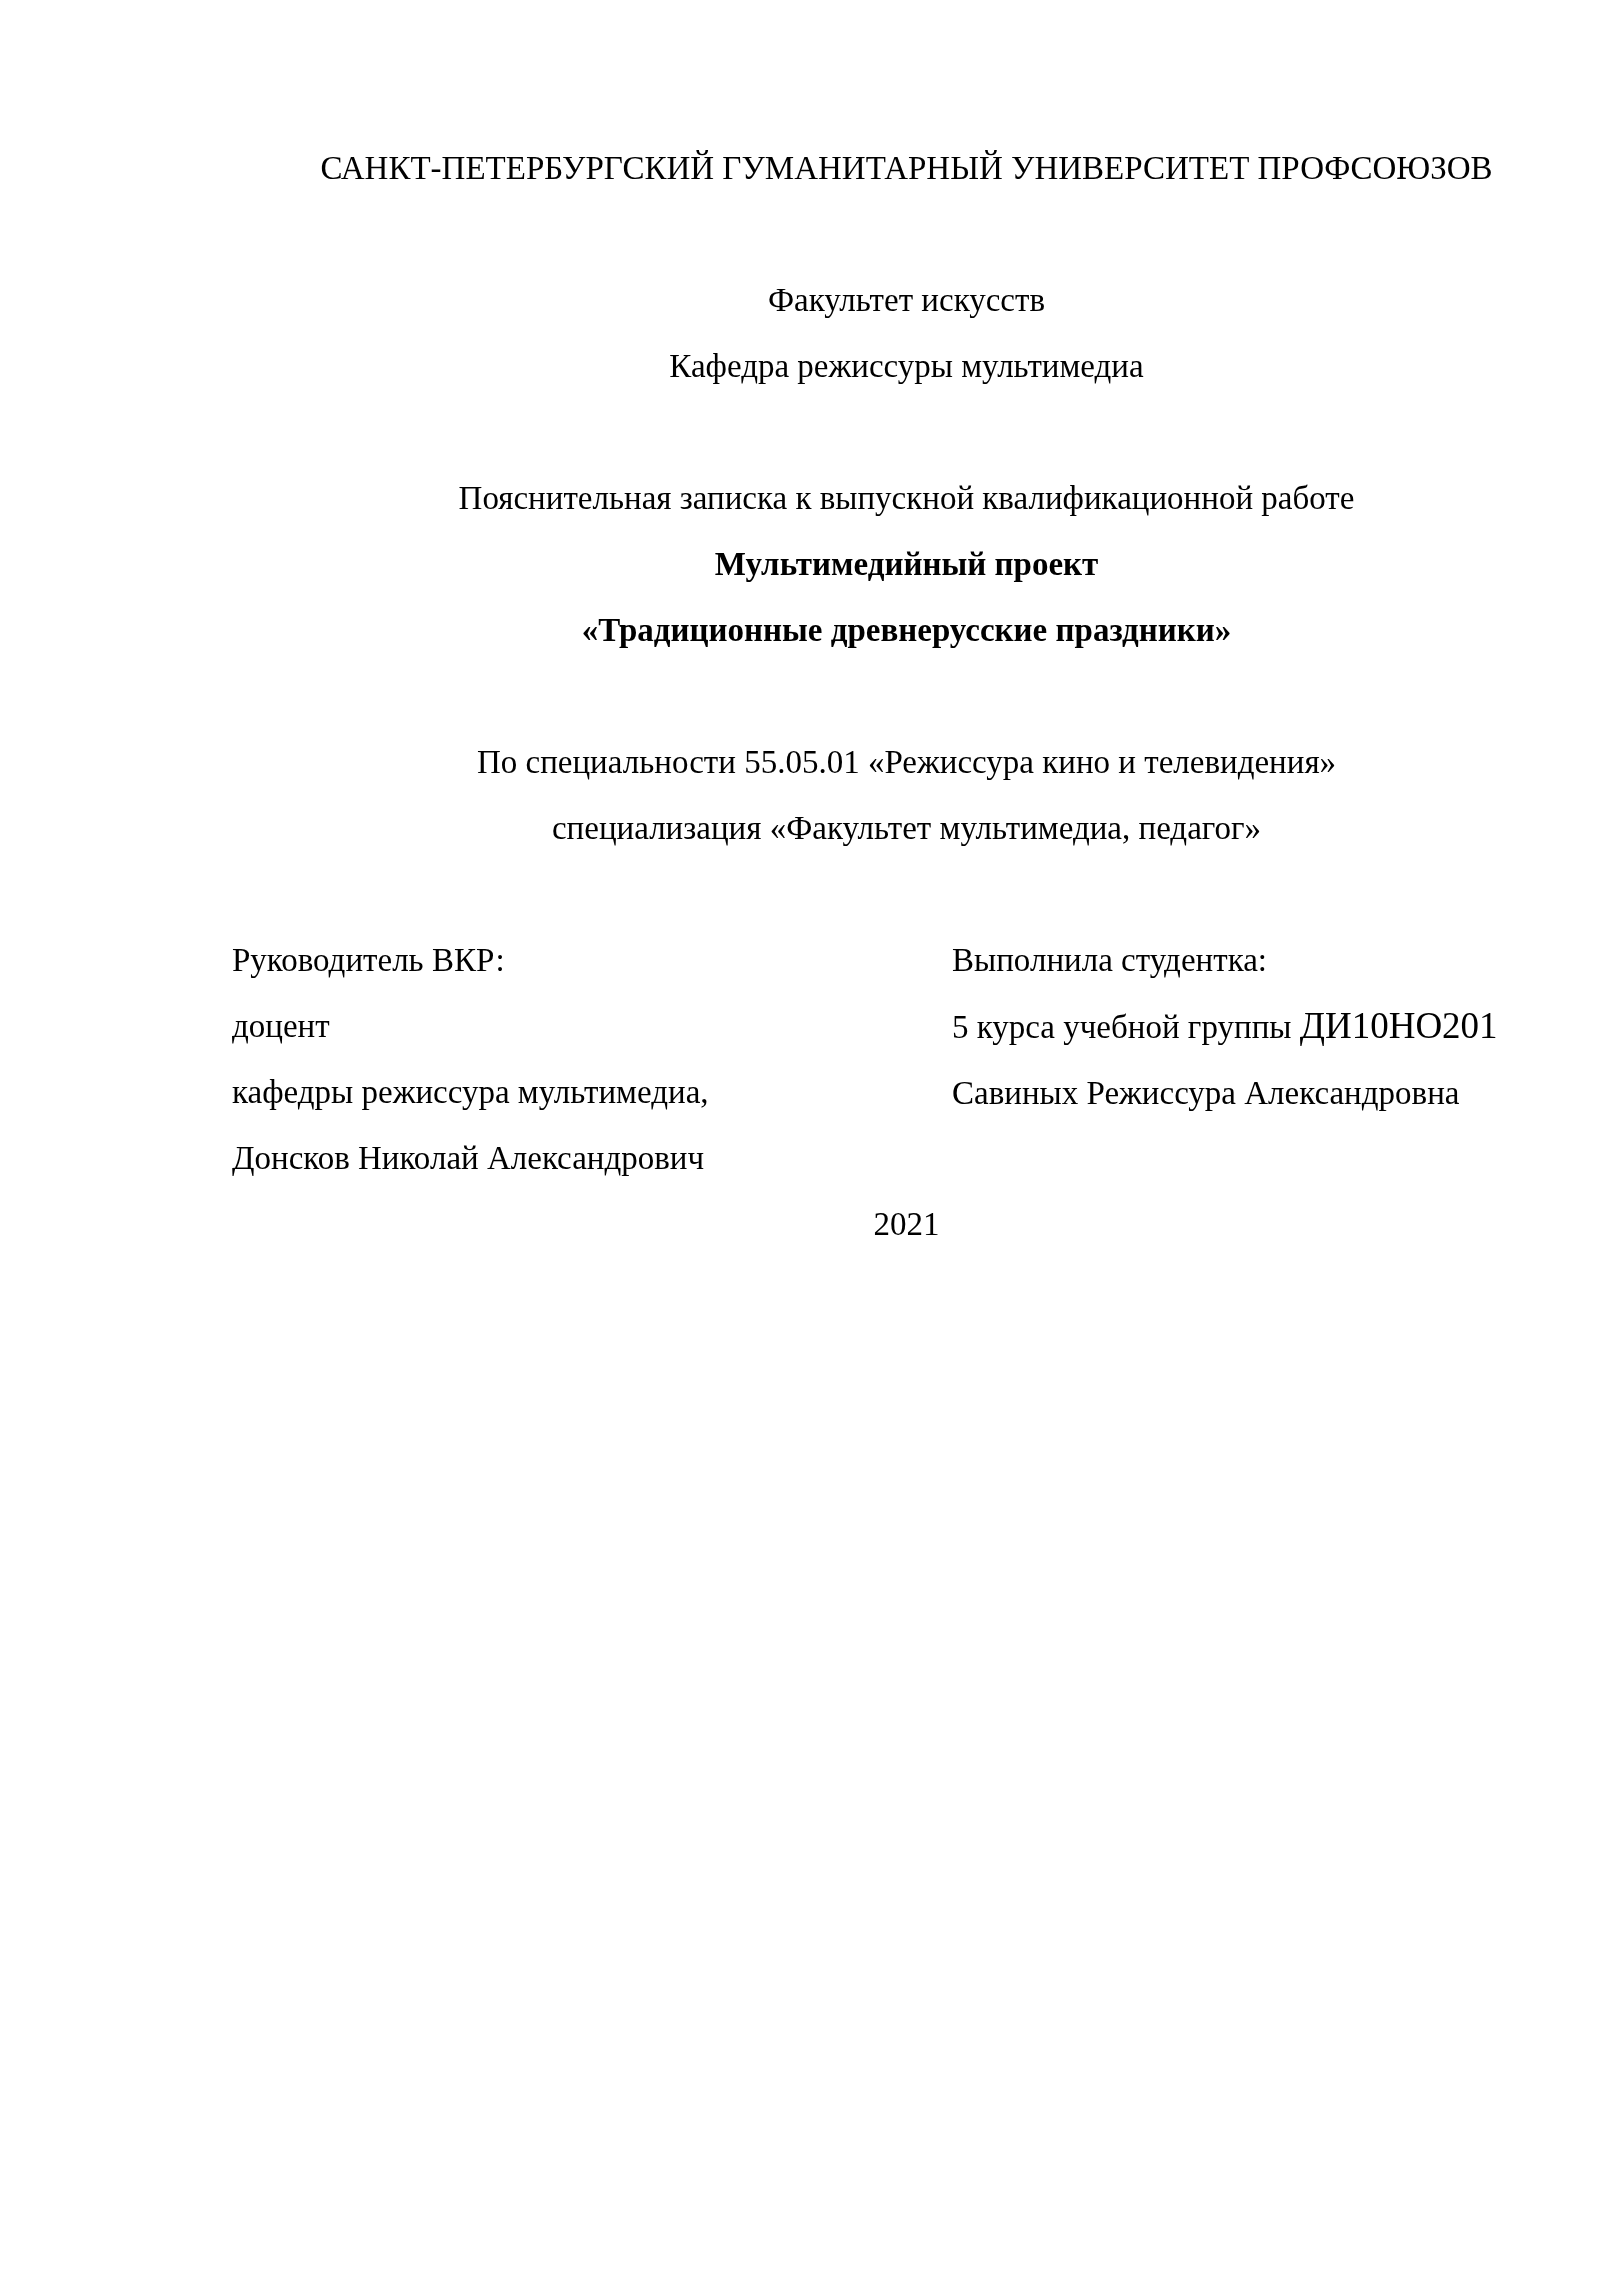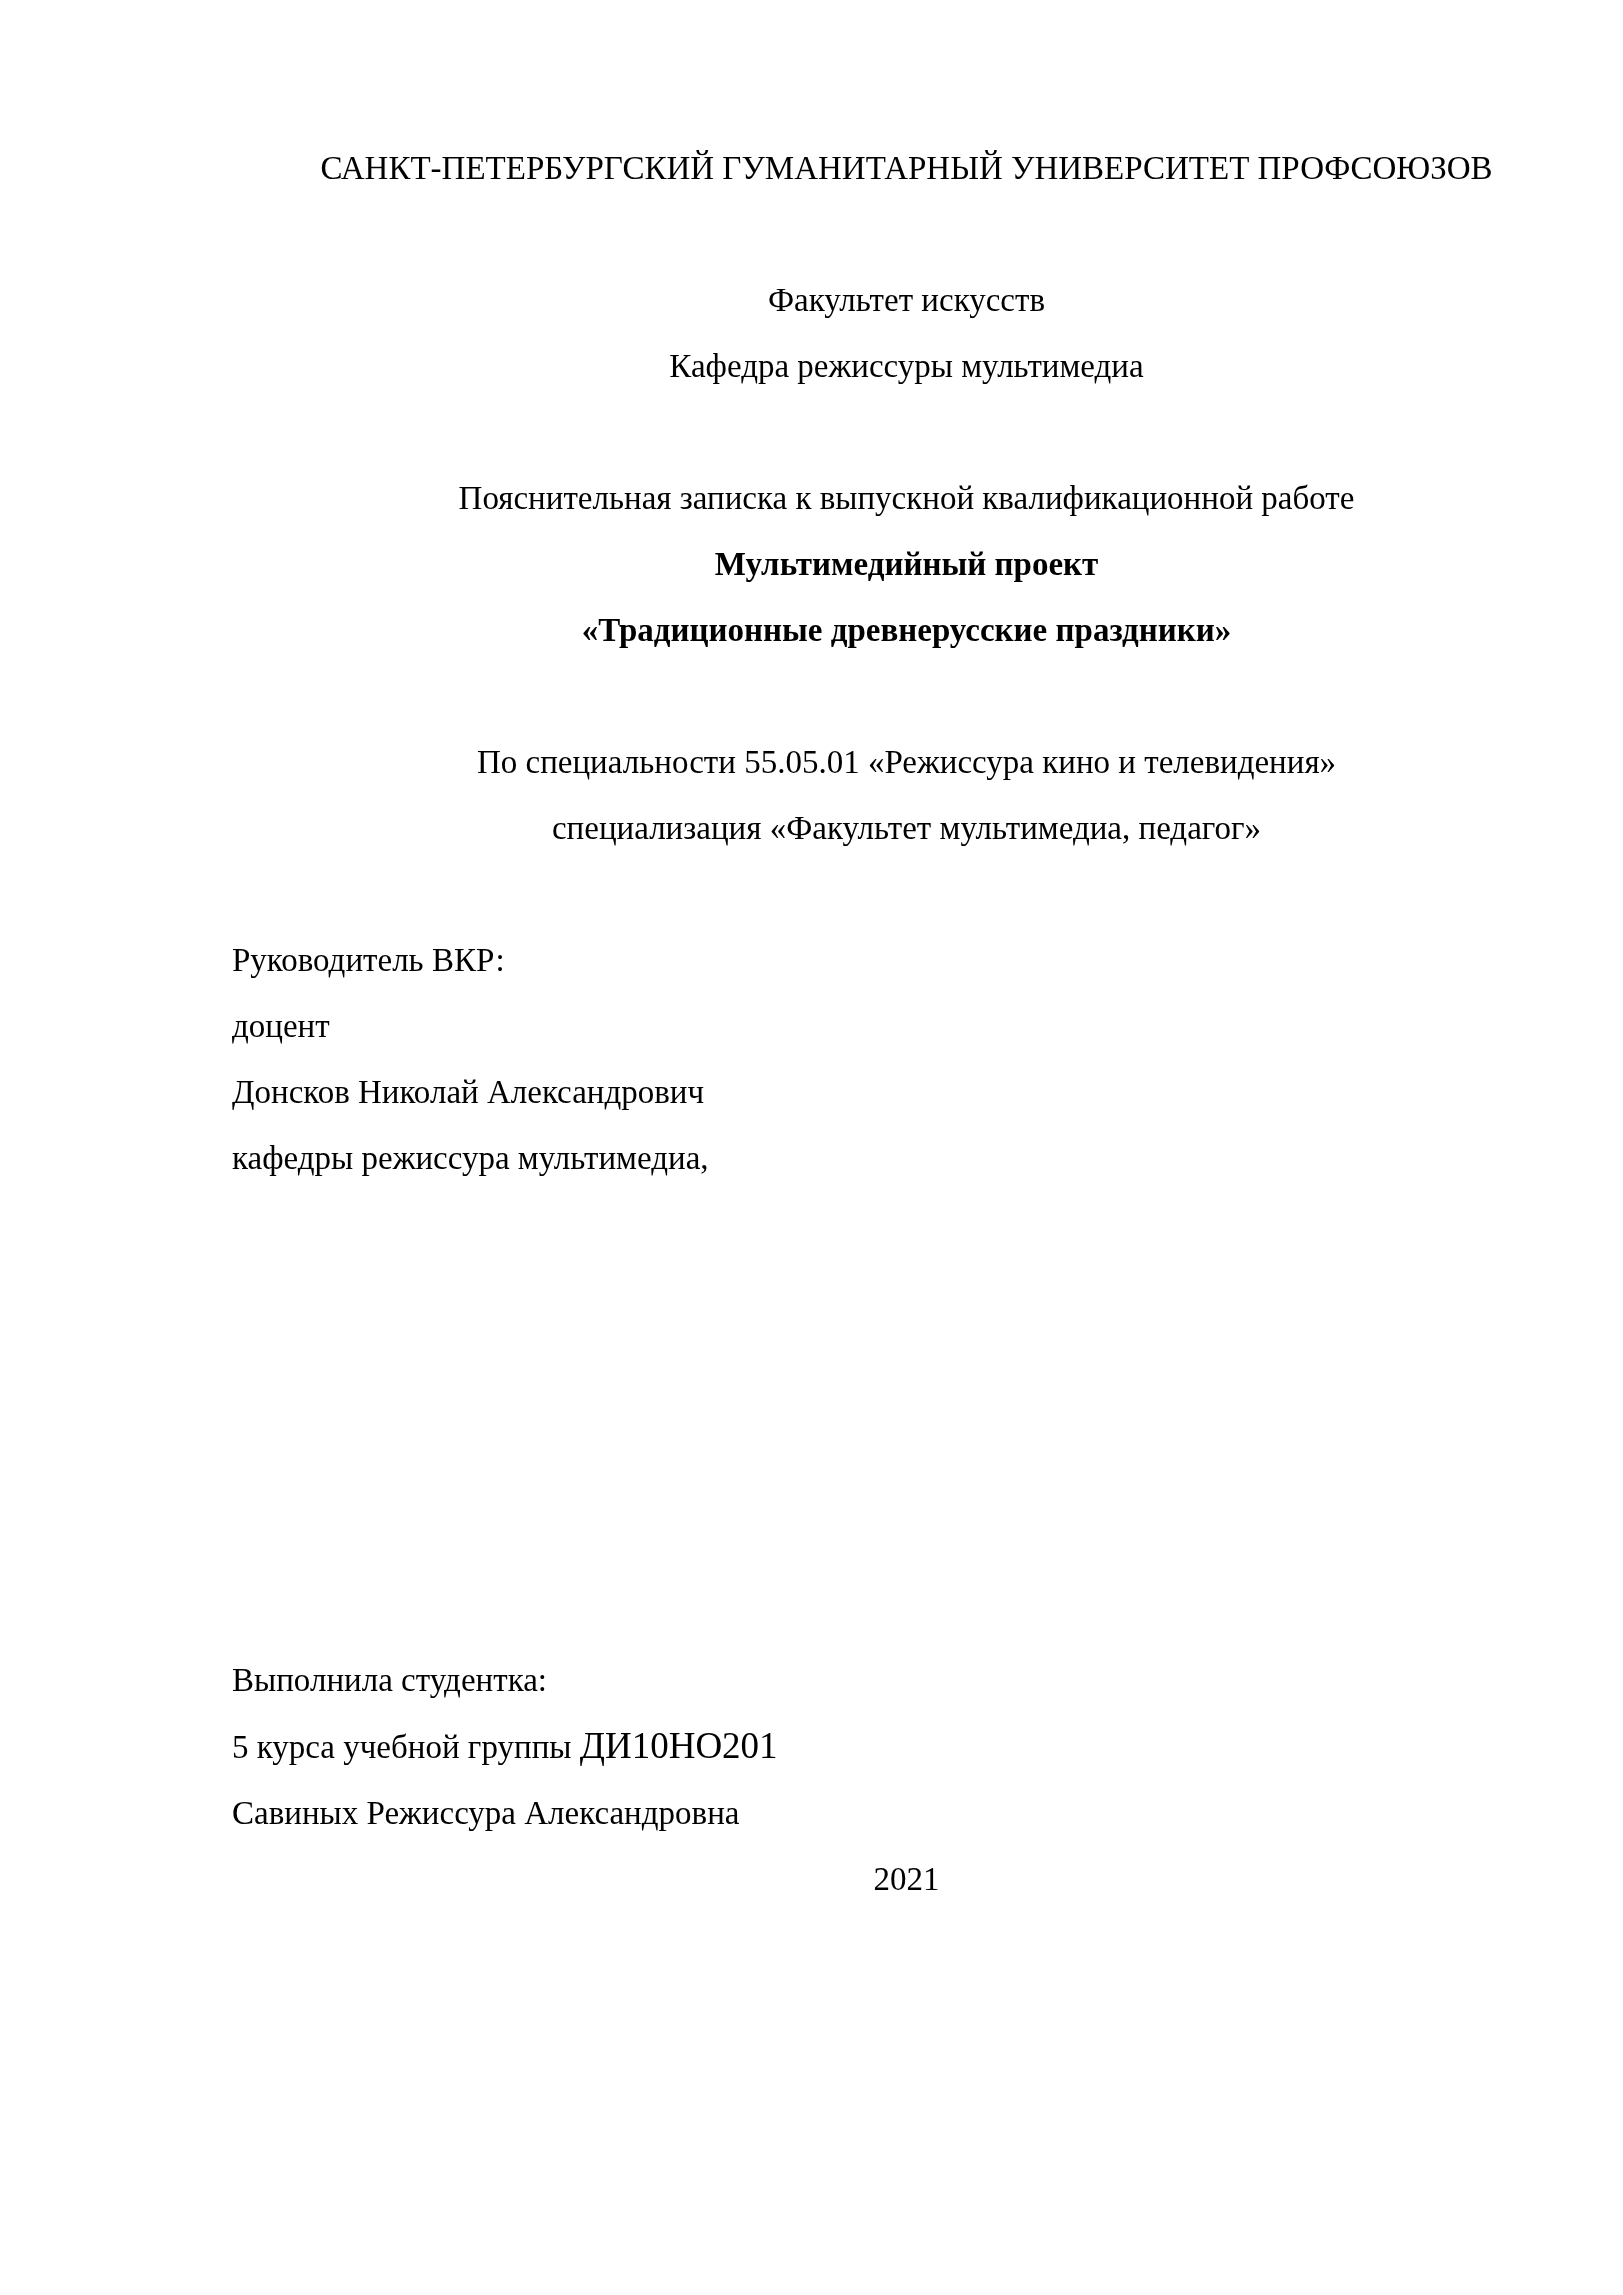--- a/index.html
+++ b/index.html
@@ -33,21 +33,21 @@
     font-weight: bold;
     line-height: 66px;
     text-align: center;
   }
   .bold { font-weight: bold; }
   .underline { }
   .gap1 { margin-top: 66px !important; }
   .gap10 { margin-top: 659px !important; }
   .columns {
     display: flex;
-    flex-direction: column;
+    flex-direction: row;
     margin-top: 66px;
   }
   .col-left {
     width: 720px;
     flex: 0 0 720px;
   }
   .col-right {
     flex: 1 1 auto;
   }
   .group-code {
@@ -72,22 +72,22 @@
   <p class="center"><span class="bold underline">«Традиционные древнерусские праздники»</span></p>
 
   <p class="center gap1">По специальности 55.05.01 «Режиссура кино и телевидения»</p>
 
   <p class="center">специализация «Факультет мультимедиа, педагог»</p>
 
   <div class="columns">
     <div class="col-left">
       <p>Руководитель ВКР:</p>
       <p>доцент</p>
+      <p>кафедры режиссура мультимедиа,</p>
       <p>Донсков Николай Александрович</p>
-      <p>кафедры режиссура мультимедиа,</p>
     </div>
     <div class="col-right">
       <p>Выполнила студентка:</p>
       <p><span>5 курса учебной группы </span><span class="group-code">ДИ10НО201</span></p>
       <p>Савиных Режиссура Александровна</p>
     </div>
   </div>
 
 
   <p class="center">2021</p>

